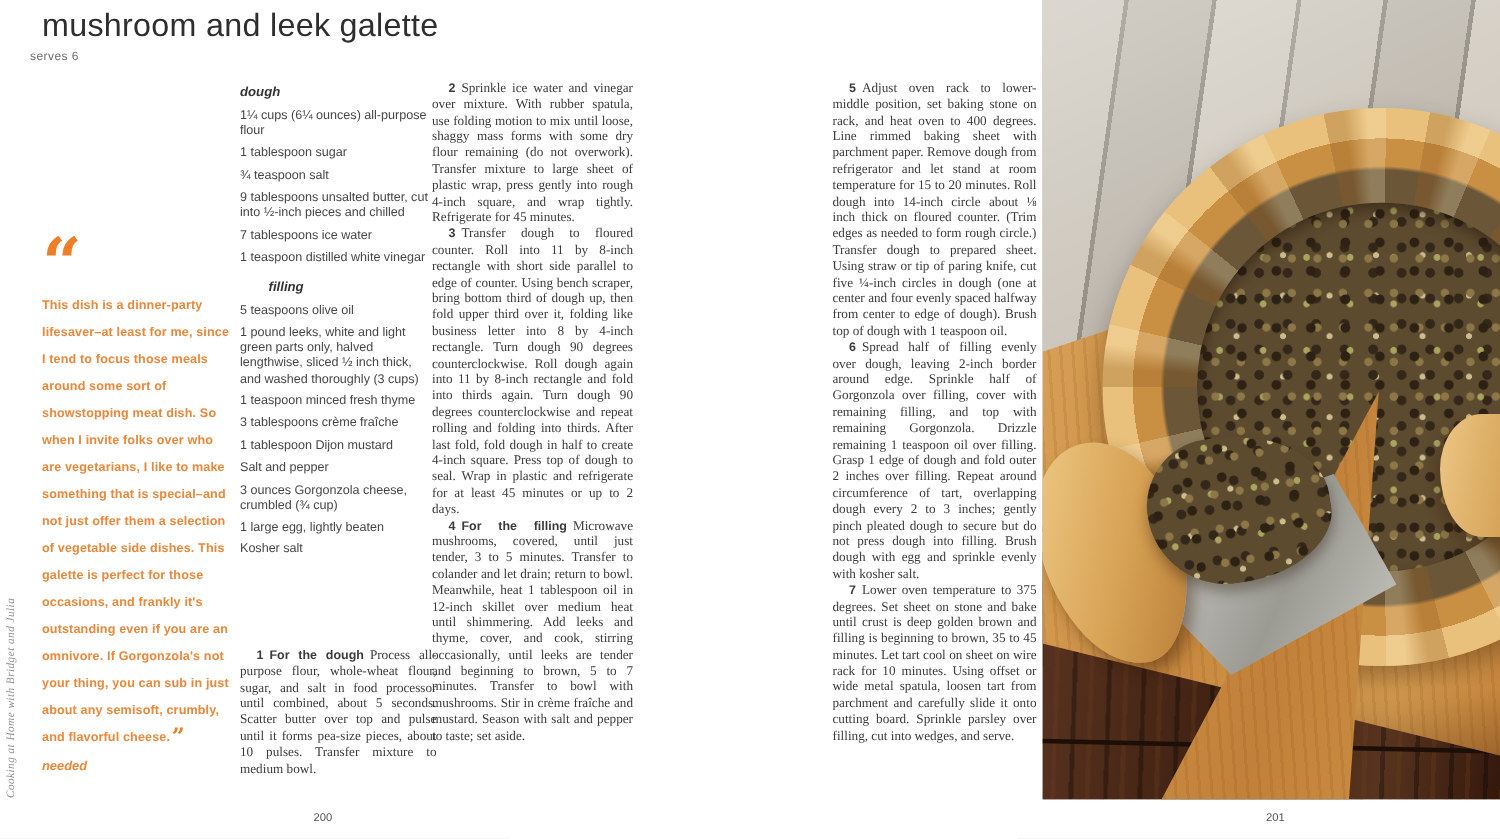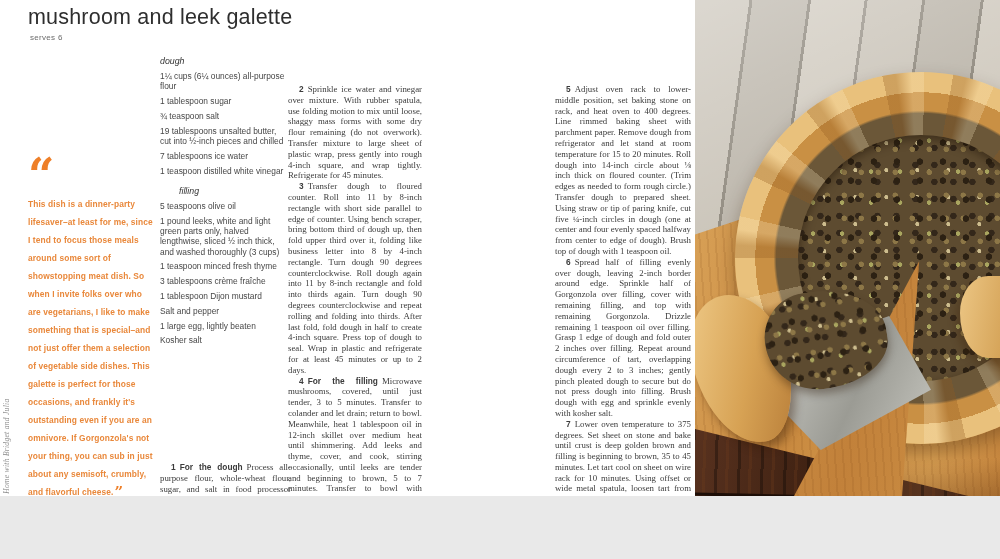--- a/index.html
+++ b/index.html
@@ -1,46 +1,46 @@
 <!DOCTYPE html>
 <html><head>
 <meta charset="utf-8">
 <style>
   html,body{margin:0;padding:0;background:#e9e9e9;}
-  .page{position:relative;width:1000px;height:496px;background:#ffffff;overflow:hidden;
+  .page{position:relative;width:1000px;height:559px;background:#ffffff;overflow:hidden;
         font-family:"Liberation Sans",sans-serif;color:#3b3b3b;}
 
   
   .spine{position:absolute;left:2px;top:420px;height:112px;width:16px;
          writing-mode:vertical-rl;transform:rotate(180deg);
          font-family:"Liberation Serif",serif;font-style:italic;font-size:7.5px;
          color:#8f8f8f;white-space:nowrap;letter-spacing:.3px;}
 
   
   .title{position:absolute;left:28px;top:5px;font-size:21.5px;font-weight:500;
          color:#2e2e2e;letter-spacing:.2px;}
-  .serves{position:absolute;left:30px;top:33px;font-size:8px;color:#6b6b6b;letter-spacing:.3px;}
+  .serves{position:absolute;left:20px;top:33px;font-size:8px;color:#6b6b6b;letter-spacing:.3px;}
 
   
   .quote{position:absolute;left:28px;top:160px;width:127px;color:#e9883b;}
   .quote .open{display:block;font-family:"DejaVu Serif",serif;font-weight:bold;
          font-size:46px;line-height:30px;color:#ee7f28;height:33px;}
   .quote .qtext{font-size:8.4px;line-height:12.3px;font-weight:600;letter-spacing:.1px;margin-top:16px;}
   .quote .close{font-family:"DejaVu Serif",serif;font-weight:bold;font-size:15px;
          color:#ee7f28;vertical-align:-2px;margin-left:1px;}
   .quote .attrib{margin-top:5px;font-size:8.6px;font-weight:700;font-style:italic;}
 
   
   .ing-col{position:absolute;left:160px;top:56px;width:126px;}
-  .ing-head{font-size:8.8px;font-weight:400;font-style:italic;color:#333;margin:0 0 5px 0;}
+  .ing-head{font-size:8.8px;font-weight:700;font-style:italic;color:#333;margin:0 0 5px 0;}
   .ing-head.filling{margin-top:10px;padding-left:19px;}
   p.ing{font-size:8.4px;line-height:10.3px;color:#474747;margin:0 0 4.5px 0;}
 
   
-  .steps-col{position:absolute;font-family:"Liberation Serif",serif;margin-top:31px;}
+  .steps-col{position:absolute;font-family:"Liberation Serif",serif;}
   .col-step1{left:160px;top:431px;width:131px;}
   .col2{left:288px;top:53px;width:134px;}
   .col3{left:555px;top:53px;width:136px;}
   p.step{font-size:8.8px;line-height:10.8px;margin:0;text-align:justify;
          text-indent:11px;color:#3b3b3b;}
   p.step .n,p.step .lead{font-family:"Liberation Sans",sans-serif;font-weight:700;
          font-size:8.3px;margin-right:4px;}
   p.step .lead:empty{display:none;margin:0;}
 
   
@@ -124,30 +124,31 @@
     <span class="open">“</span>
     <span class="qtext">This dish is a dinner-party lifesaver–at least for me, since I tend to focus those meals around some sort of showstopping meat dish. So when I invite folks over who are vegetarians, I like to make something that is special–and not just offer them a selection of vegetable side dishes. This galette is perfect for those occasions, and frankly it's outstanding even if you are an omnivore. If Gorgonzola's not your thing, you can sub in just about any semisoft, crumbly, and flavorful cheese.</span><span class="close">”</span>
     <div class="attrib">needed</div>
   </div>
 
   <div class="ing-col">
     <p class="ing-head">dough</p>
     <p class="ing">1¼ cups (6¼ ounces) all-purpose flour</p>
     <p class="ing">1 tablespoon sugar</p>
     <p class="ing">¾ teaspoon salt</p>
-    <p class="ing">19 tablespoons unsalted butter, cut into ½-inch pieces and chilled</p>
+    <p class="ing">9 tablespoons unsalted butter, cut into ½-inch pieces and chilled</p>
     <p class="ing">7 tablespoons ice water</p>
     <p class="ing">1 teaspoon distilled white vinegar</p>
     <p class="ing-head filling">filling</p>
     <p class="ing">5 teaspoons olive oil</p>
     <p class="ing">1 pound leeks, white and light green parts only, halved lengthwise, sliced ½ inch thick, and washed thoroughly (3 cups)</p>
     <p class="ing">1 teaspoon minced fresh thyme</p>
     <p class="ing">3 tablespoons crème fraîche</p>
     <p class="ing">1 tablespoon Dijon mustard</p>
     <p class="ing">Salt and pepper</p>
+    <p class="ing">3 ounces Gorgonzola cheese, crumbled (¾ cup)</p>
     <p class="ing">1 large egg, lightly beaten</p>
     <p class="ing">Kosher salt</p>
   </div>
 
   <div class="steps-col col-step1">
     <p class="step"><span class="n">1</span><span class="lead">For the dough</span><span class="body">Process all-purpose flour, whole-wheat flour, sugar, and salt in food processor until combined, about 5 seconds. Scatter butter over top and pulse until it forms pea-size pieces, about 10 pulses. Transfer mixture to medium bowl.</span></p>
   </div>
 
   <div class="steps-col col2">
     <p class="step"><span class="n">2</span><span class="body">Sprinkle ice water and vinegar over mixture. With rubber spatula, use folding motion to mix until loose, shaggy mass forms with some dry flour remaining (do not overwork). Transfer mixture to large sheet of plastic wrap, press gently into rough 4-inch square, and wrap tightly. Refrigerate for 45 minutes.</span></p>

